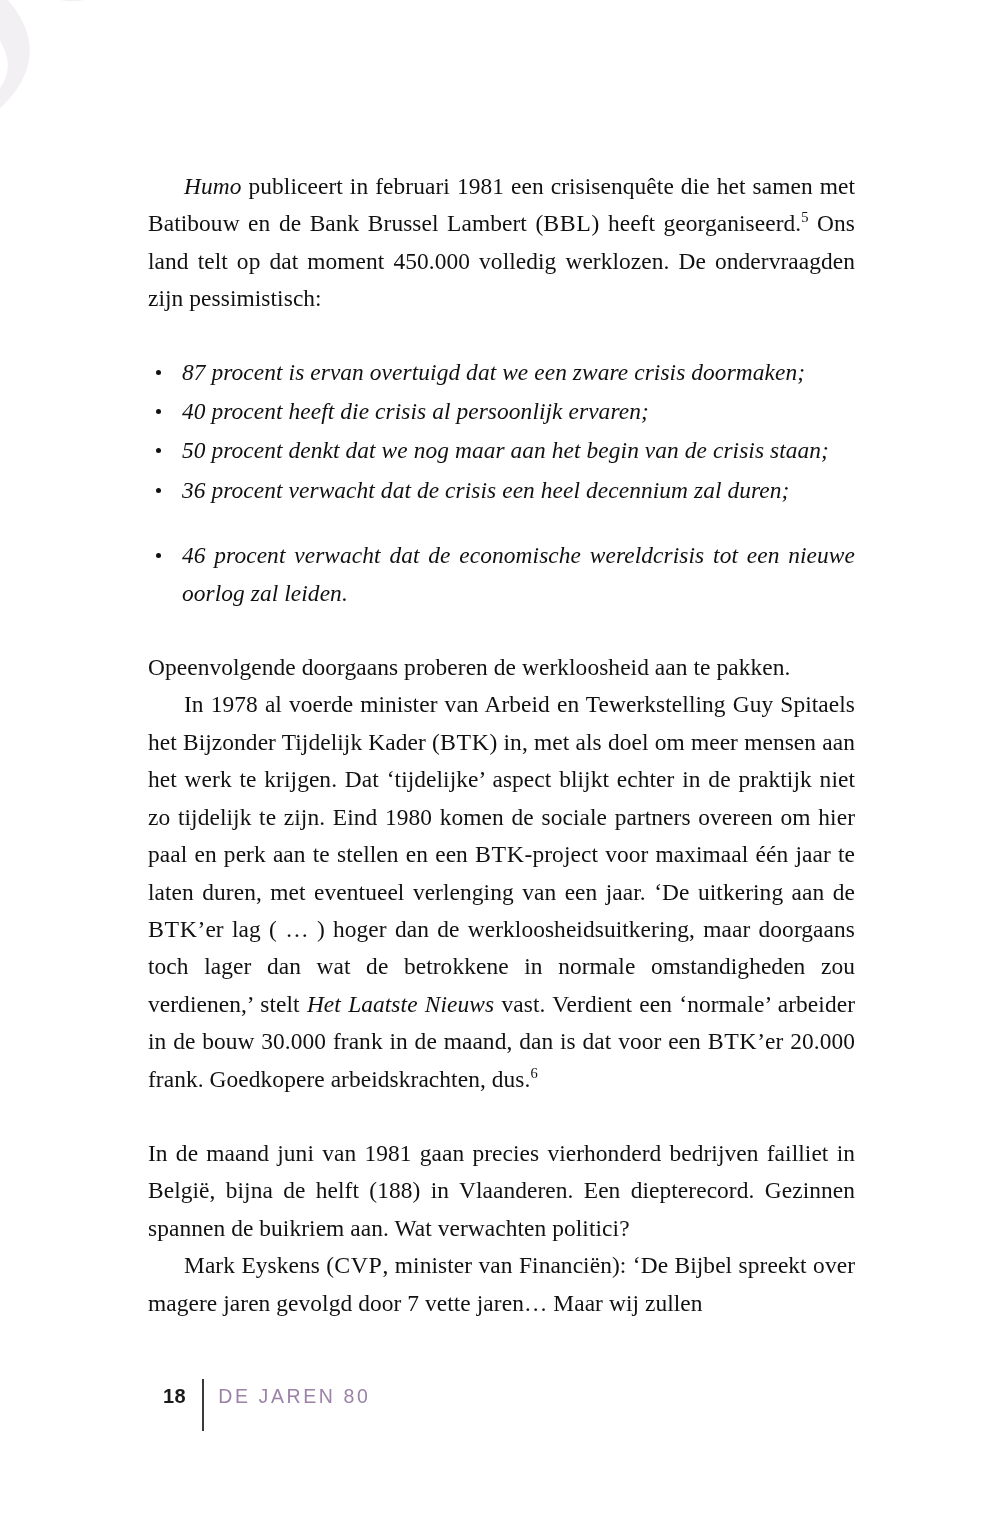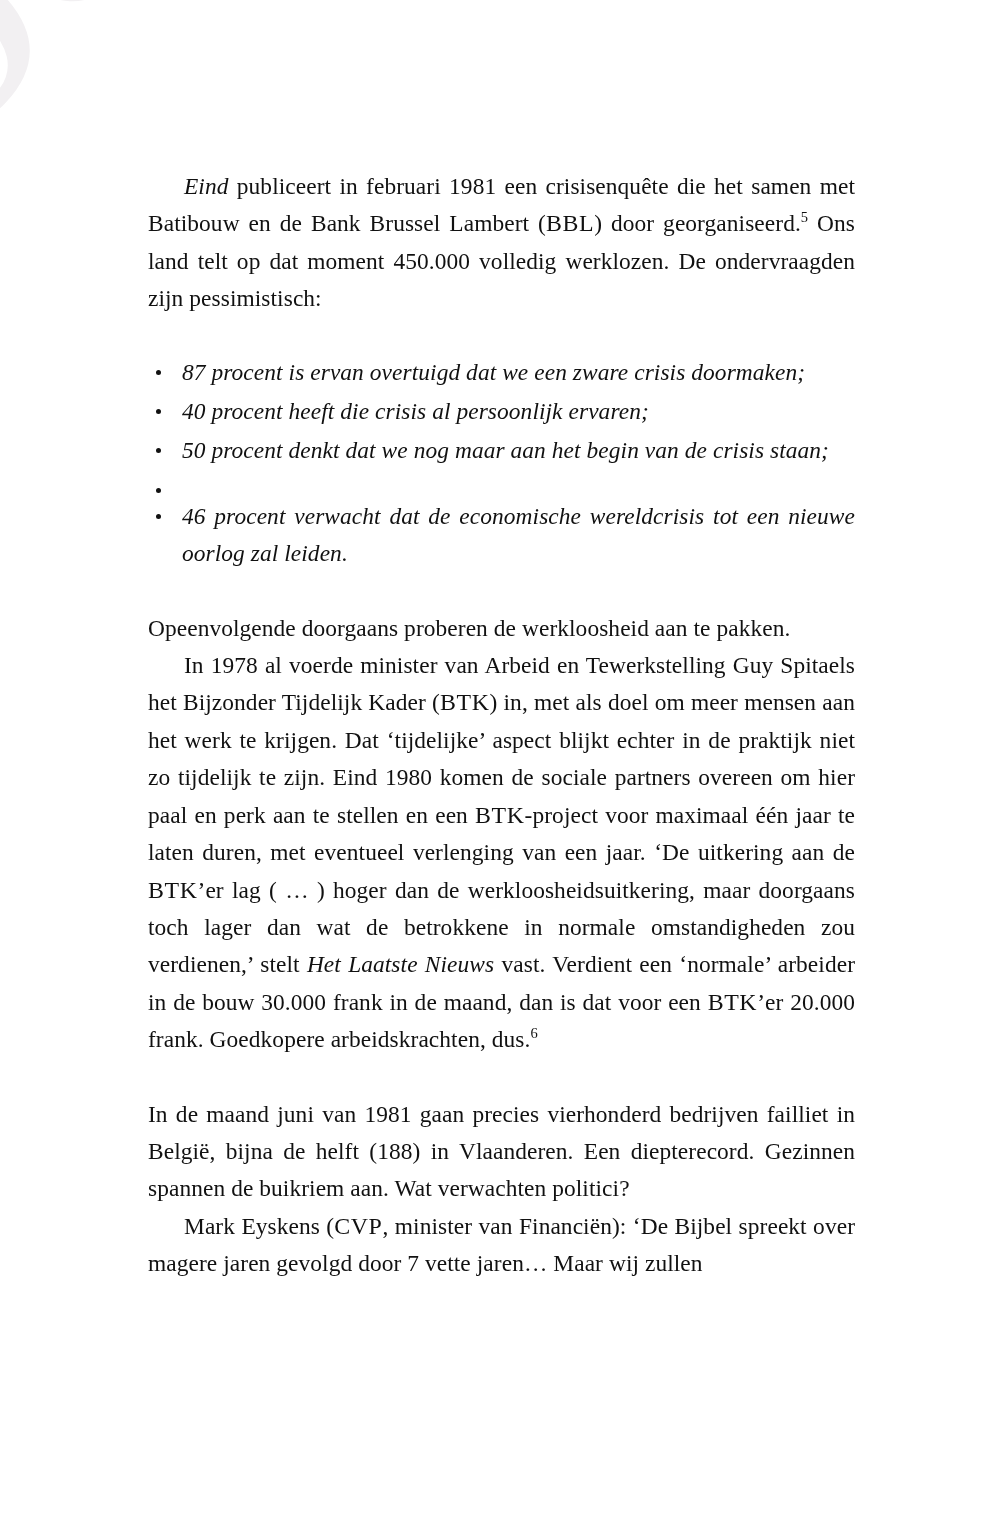--- a/index.html
+++ b/index.html
@@ -153,48 +153,54 @@
 <body>
 
 <div class="page">
 
   <div class="watermark">
     <div class="watermark-text">Leesvoorbeeld</div>
   </div>
 
   <div class="content">
 
-    <p class="body indent"><em class="title">Eind</em><span> publiceert in februari 1981 een crisisenquête die het samen met Batibouw en de Bank Brussel Lambert (</span><span class="sc">BBL</span><span>) door georganiseerd.</span><sup class="fn">5</sup><span> Ons land telt op dat moment 450.000 volledig werklozen. De ondervraagden zijn pessimistisch:</span></p>
+    <p class="body indent"><em class="title">Humo</em><span> publiceert in februari 1981 een crisisenquête die het samen met Batibouw en de Bank Brussel Lambert (</span><span class="sc">BBL</span><span>) heeft georganiseerd.</span><sup class="fn">5</sup><span> Ons land telt op dat moment 450.000 volledig werklozen. De ondervraagden zijn pessimistisch:</span></p>
 
     <ul class="bullets">
       <li>
         <span class="dot"></span>
         <span>87 procent is ervan overtuigd dat we een zware crisis doormaken;</span>
       </li>
       <li>
         <span class="dot"></span>
         <span>40 procent heeft die crisis al persoonlijk ervaren;</span>
       </li>
       <li>
         <span class="dot"></span>
         <span>50 procent denkt dat we nog maar aan het begin van de crisis staan;</span>
       </li>
       <li>
         <span class="dot"></span>
+        <span>36 procent verwacht dat de crisis een heel decennium zal duren;</span>
       </li>
       <li>
         <span class="dot"></span>
         <span>46 procent verwacht dat de economische wereldcrisis tot een nieuwe oorlog zal leiden.</span>
       </li>
     </ul>
 
     <p class="body gap-before">Opeenvolgende doorgaans proberen de werkloosheid aan te pakken.</p>
 
     <p class="body indent"><span>In 1978 al voerde minister van Arbeid en Tewerkstelling Guy Spitaels het Bijzonder Tijdelijk Kader (</span><span class="sc">BTK</span><span>) in, met als doel om meer mensen aan het werk te krijgen. Dat ‘tijdelijke’ aspect blijkt echter in de praktijk niet zo tijdelijk te zijn. Eind 1980 komen de sociale partners overeen om hier paal en perk aan te stellen en een </span><span class="sc">BTK</span><span>-project voor maximaal één jaar te laten duren, met eventueel verlenging van een jaar. ‘De uitkering aan de </span><span class="sc">BTK</span><span>’er lag ( … ) hoger dan de werkloosheidsuitkering, maar doorgaans toch lager dan wat de betrokkene in normale omstandigheden zou verdienen,’ stelt </span><em class="title">Het Laatste Nieuws</em><span> vast. Verdient een ‘normale’ arbeider in de bouw 30.000 frank in de maand, dan is dat voor een </span><span class="sc">BTK</span><span>’er 20.000 frank. Goedkopere arbeidskrachten, dus.</span><sup class="fn">6</sup></p>
 
     <p class="body gap-before">In de maand juni van 1981 gaan precies vierhonderd bedrijven failliet in België, bijna de helft (188) in Vlaanderen. Een diepterecord. Gezinnen spannen de buikriem aan. Wat verwachten politici?</p>
 
     <p class="body indent"><span>Mark Eyskens (</span><span class="sc">CVP</span><span>, minister van Financiën): ‘De Bijbel spreekt over magere jaren gevolgd door 7 vette jaren… Maar wij zullen</span></p>
 
   </div>
 
+  <div class="footer">
+    <span class="folio">18</span>
+    <span class="footer-rule"></span>
+    <span class="running-head">DE JAREN 80</span>
+  </div>
 
 </div>
 
 </body></html>

